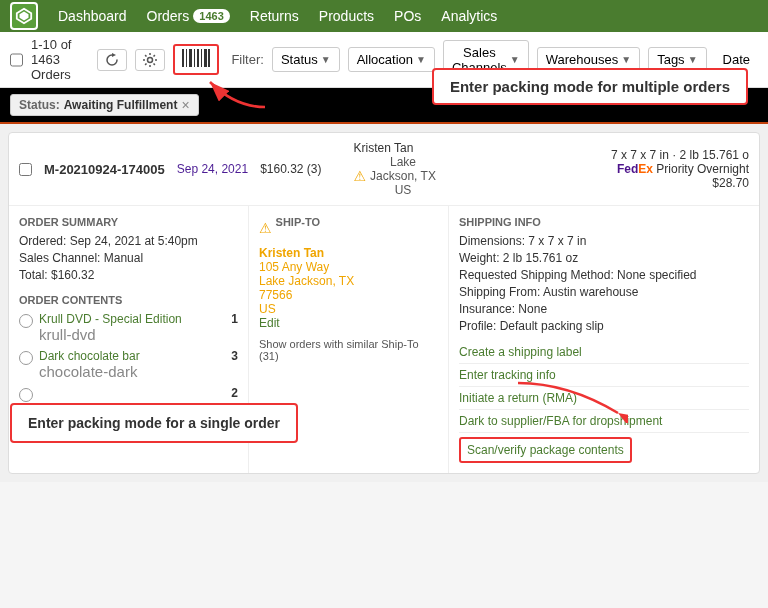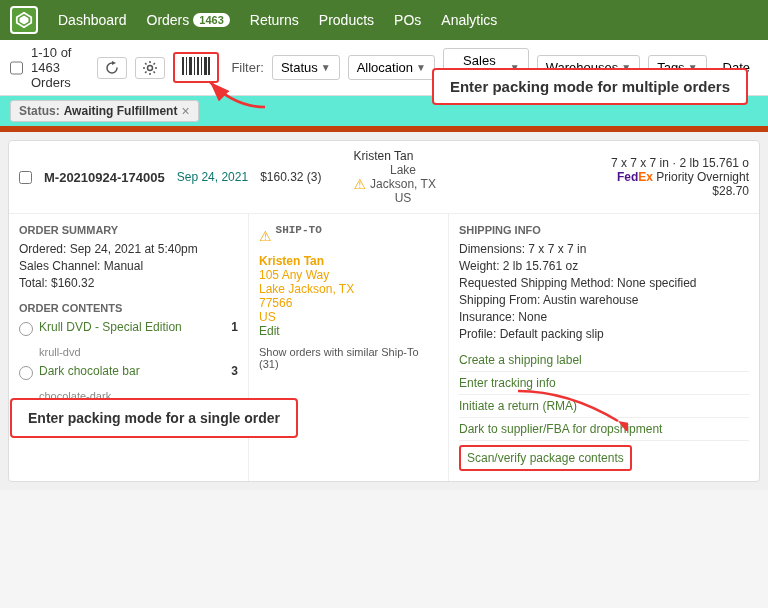--- a/index.html
+++ b/index.html
@@ -4,21 +4,21 @@
   <style>
     * { box-sizing: border-box; margin: 0; padding: 0; }
     body { font-family: Arial, sans-serif; font-size: 13px; background: #f5f5f5; width: 768px; height: 608px; overflow: hidden; }
 
     
     .top-nav {
       background: #4a7c2f;
       display: flex;
       align-items: center;
       padding: 0 10px;
-      height: 40px;
+      height: 32px;
     }
     .nav-logo {
       width: 28px; height: 28px;
       background: #5a9e3a;
       border: 2px solid #fff;
       border-radius: 4px;
       display: flex; align-items: center; justify-content: center;
       margin-right: 10px;
     }
     .nav-logo svg { width: 18px; height: 18px; }
@@ -76,22 +76,22 @@
       border-radius: 3px;
       background: #fff;
       cursor: pointer;
       font-size: 13px;
       display: flex; align-items: center; gap: 3px;
     }
     .caret { font-size: 10px; color: #666; }
 
     
     .filter-bar {
-      background: #5eead4;
-      border-bottom: 6px solid #c2410c;
+      background: #000000;
+      border-bottom: 2px solid #c2410c;
       padding: 5px 10px;
       display: flex;
       align-items: center;
       gap: 8px;
       height: 36px;
     }
     .filter-tag {
       background: #f0f0f0;
       border: 1px solid #ccc;
       border-radius: 3px;
@@ -144,21 +144,21 @@
       align-items: center;
       padding: 8px 10px;
       border-bottom: 1px solid #eee;
       gap: 12px;
     }
     .order-id {
       font-weight: bold;
       color: #333;
       font-size: 13px;
     }
-    .order-date { color: #0f766e; font-size: 12px; }
+    .order-date { color: #4c1d95; font-size: 12px; }
     .order-amount { color: #333; font-size: 12px; }
     .warning-icon { color: #f0a500; font-size: 14px; }
     .fedex-text { color: #4d148c; font-weight: bold; font-size: 12px; }
     .fedex-ex { color: #f60; font-weight: bold; }
 
     
     .order-detail {
       display: grid;
       grid-template-columns: 240px 200px 1fr;
       gap: 0;
@@ -190,21 +190,21 @@
     }
     .contents-radio {
       width: 14px; height: 14px;
       border: 1px solid #999;
       border-radius: 50%;
       margin-top: 2px;
       flex-shrink: 0;
     }
     .contents-info { flex: 1; }
     .contents-name { color: #4a7c2f; font-size: 12px; cursor: pointer; }
-    .contents-sku { color: #888; font-size: 11px; margin-top: 12px; }
+    .contents-sku { color: #888; font-size: 15px; }
     .contents-qty { color: #333; font-size: 12px; font-weight: bold; margin-left: auto; }
 
     .shipping-link {
       color: #4a7c2f;
       cursor: pointer;
       font-size: 12px;
       padding: 4px 0;
       border-bottom: 1px solid #eee;
     }
     .shipping-link:last-child { border-bottom: none; }
@@ -215,21 +215,21 @@
       padding: 4px 0;
       border: 2px solid #e33;
       border-radius: 3px;
       padding: 4px 6px;
       display: inline-block;
     }
 
     
     .packing-single-box {
       position: absolute;
-      bottom: 52px;
+      bottom: 39px;
       left: 10px;
       background: #fff;
       border: 2px solid #e33;
       border-radius: 4px;
       padding: 10px 16px;
       font-size: 14px;
       font-weight: bold;
       color: #333;
       z-index: 100;
       white-space: nowrap;
@@ -402,21 +402,21 @@
             <div class="contents-item">
               <div class="contents-radio"></div>
               <div class="contents-qty">2</div>
             </div>
           </div>
         </div>
 
         <div class="detail-col">
           <div style="display:flex;align-items:center;gap:4px;margin-bottom:6px;">
             <span class="warning-icon">⚠</span>
-            <span class="detail-section-title" style="margin-bottom:12px;font-family:Liberation Mono, monospace;">SHIP-TO</span>
+            <span class="detail-section-title" style="margin-bottom:12px;">SHIP-TO</span>
           </div>
           <div class="ship-to-name">Kristen Tan</div>
           <div class="ship-to-address">105 Any Way</div>
           <div class="ship-to-address">Lake Jackson, TX</div>
           <div class="ship-to-address">77566</div>
           <div class="ship-to-address">US</div>
           <div class="ship-to-edit">Edit</div>
           <div class="ship-to-similar">Show orders with similar Ship-To (31)</div>
         </div>
 

